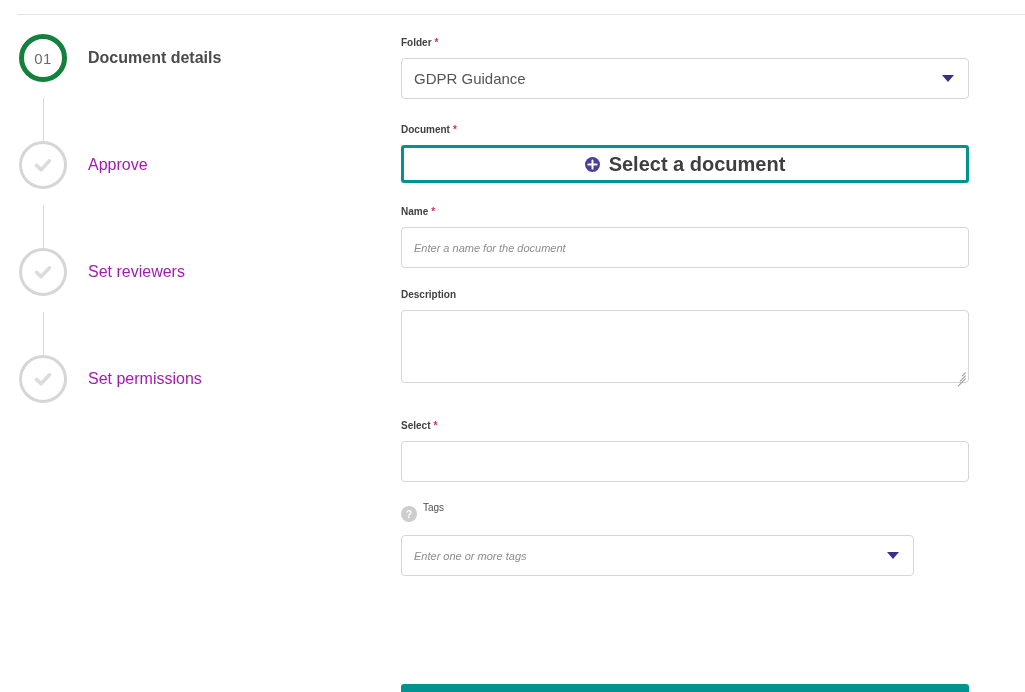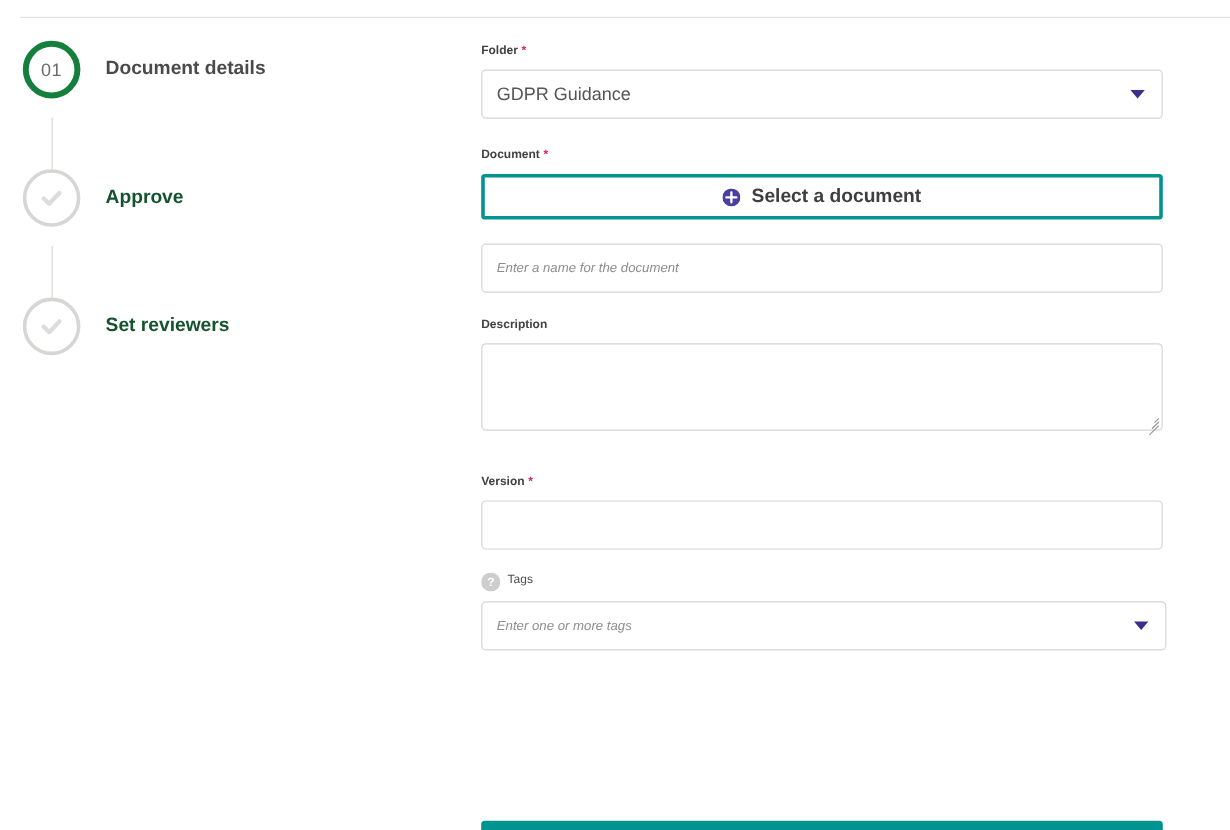--- a/index.html
+++ b/index.html
@@ -97,22 +97,22 @@
     height: 48px;
     display: flex;
     align-items: center;
     font-size: 16px;
   }
   .step-label.active {
     font-weight: bold;
     color: #4a4a4a;
   }
   .step-label.done {
-    font-weight: bold;
-    color: #14532d;
+    font-weight: normal;
+    color: #a21caf;
   }
 
   
   .form {
     position: absolute;
     left: 401px;
     top: 34px;
     width: 568px;
   }
 
@@ -172,21 +172,21 @@
     box-sizing: border-box;
     width: 100%;
     height: 38px;
     border: 3px solid #009390;
     border-radius: 3px;
     background: #fff;
     display: flex;
     align-items: center;
     justify-content: center;
     gap: 9px;
-    font-size: 16px;
+    font-size: 20px;
     font-weight: bold;
     color: #3f3f3f;
     cursor: pointer;
   }
   .plus-ico {
     display: block;
     width: 15px;
     height: 15px;
     flex: none;
   }
@@ -231,24 +231,24 @@
     align-items: center;
     gap: 6px;
     margin-bottom: 7px;
   }
   .help-ico {
     display: block;
     width: 16px;
     height: 16px;
     flex: none;
   }
-  .help-wrap .f-label { margin-bottom: 2px; text-align: right; }
-
-  
-  .tags-ctrl { width: 571px; }
+  .help-wrap .f-label { margin-bottom: 12px; text-align: right; }
+
+  
+  .tags-ctrl { width: 513px; }
 
   
   .bottom-btn {
     position: absolute;
     left: 401px;
     top: 684px;
     width: 568px;
     height: 30px;
     background: #009390;
     border-radius: 3px 3px 0 0;
@@ -290,20 +290,29 @@
     <div class="step">
       <div class="step-connector"></div>
       <div class="step-circle done">
         <svg class="check-ico" viewBox="0 0 24 24">
           <path d="M5.5 12.4 L10 16.8 L18.5 7.8"></path>
         </svg>
       </div>
       <div class="step-label done">Set reviewers</div>
     </div>
 
+    <div class="step">
+
+      <div class="step-circle done">
+        <svg class="check-ico" viewBox="0 0 24 24">
+          <path d="M5.5 12.4 L10 16.8 L18.5 7.8"></path>
+        </svg>
+      </div>
+      <div class="step-label done">Set permissions</div>
+    </div>
 
   </div>
 
   <div class="form">
 
     <div class="field">
       <label class="f-label"><span>Folder</span><span class="req">*</span></label>
       <div class="ctrl select">
         <span>GDPR Guidance</span>
         <span class="caret"></span>
@@ -319,20 +328,21 @@
           <circle cx="8" cy="8" r="8" fill="#4a3f9e"></circle>
           <path d="M8 3.6 V12.4 M3.6 8 H12.4" stroke="#ffffff" stroke-width="2.1" stroke-linecap="round"></path>
         </svg>
         <span>Select a document</span>
       </div>
     </div>
 
     <div class="gap-20"></div>
 
     <div class="field">
+      <label class="f-label"><span>Name</span><span class="req">*</span></label>
       <div class="ctrl">
         <span class="ph">Enter a name for the document</span>
       </div>
     </div>
 
     <div class="gap-18"></div>
 
     <div class="field">
       <label class="f-label"><span>Description</span><span class="req"></span></label>
       <div class="ta">
@@ -343,21 +353,21 @@
         </span>
       </div>
     </div>
 
     <div class="gap-17"></div>
 
 
     <div class="gap-17"></div>
 
     <div class="field">
-      <label class="f-label"><span>Version</span><span class="req">*</span></label>
+      <label class="f-label"><span>Select</span><span class="req">*</span></label>
       <div class="ctrl">
         <span class="ph"></span>
       </div>
     </div>
 
     <div class="gap-17"></div>
 
     <div class="field">
       <div class="help-wrap">
         <svg class="help-ico" viewBox="0 0 16 16">

